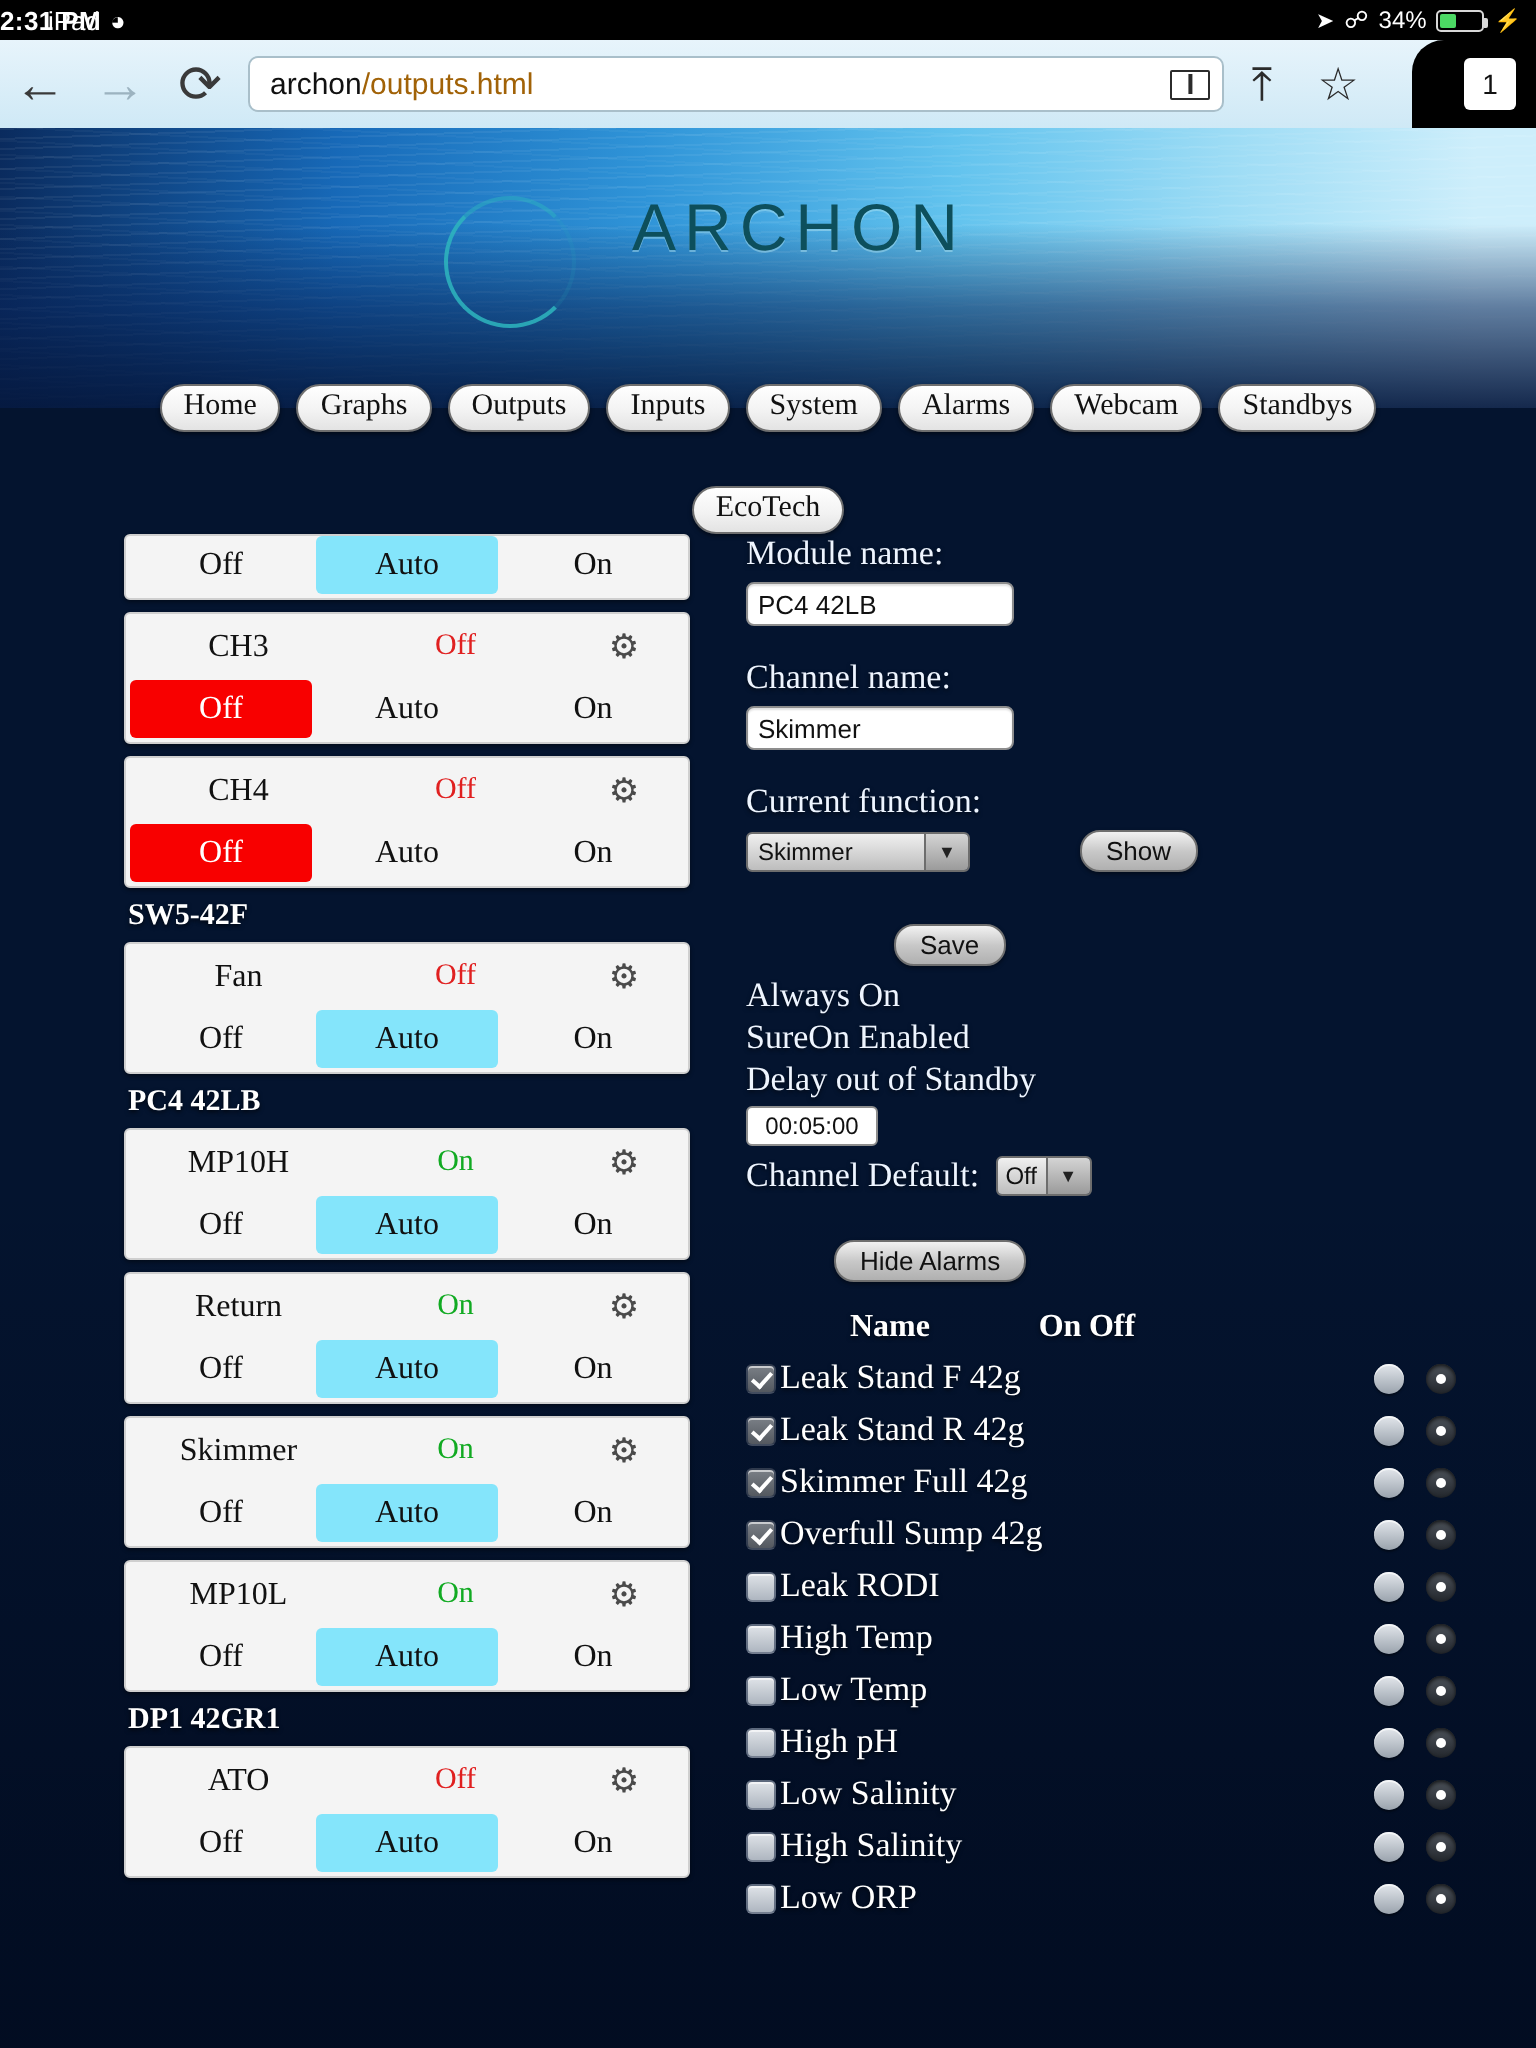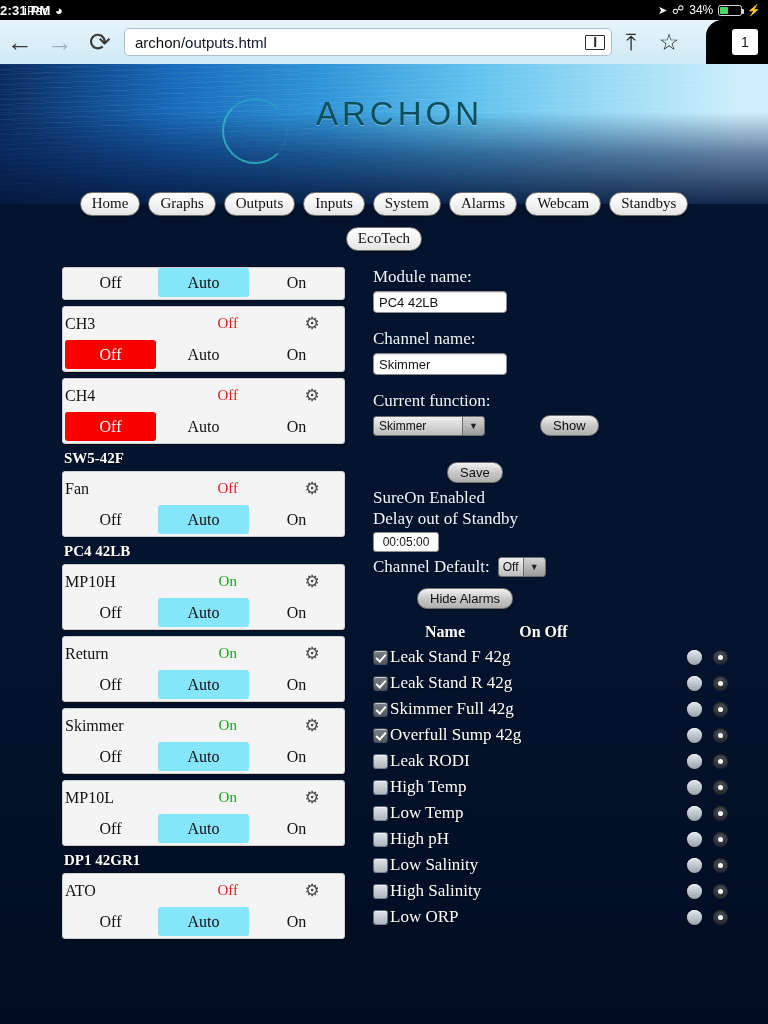--- a/index.html
+++ b/index.html
@@ -51,21 +51,21 @@
     user-select:none;
   }
   .nav-ico.dim { color:#9cb3c0; }
   #url-field {
     flex: 0 0 auto; width: 488px; height: 28px; margin-left: 4px;
     background:#fff; border:1px solid #a9bfca; border-radius:5px;
     display:flex; align-items:center; padding: 0 6px 0 10px;
     font-size: 15px; color:#111; position:relative;
   }
   #url-field .host { color:#111; }
-  #url-field .path { color:#0f172a; }
+  #url-field .path { color:#a16207; }
   .reader-ico {
     margin-left:auto; width:20px; height:15px; border:1.6px solid #2b2b2b;
     border-radius:1px; position:relative;
   }
   .reader-ico::before{
     content:""; position:absolute; left:50%; top:1.5px; bottom:1.5px; width:1.6px;
     background:#2b2b2b; transform:translateX(-50%);
   }
   .chrome-ico { width:38px; text-align:center; color:#2b2b2b; font-size:23px; line-height:1; }
   #tab-count {
@@ -122,21 +122,21 @@
     border-right-color:rgba(46,182,191,.15); border-top-color:rgba(46,182,191,.55);
     opacity:.85;
   }
 
   
   #nav-row, #nav-row2 {
     position:absolute; left:0; width:768px; display:flex; justify-content:center;
     gap:8px; z-index:3;
   }
   #nav-row { top:128px; }
-  #nav-row2 { top:163px; }
+  #nav-row2 { top:179px; }
   .pill {
     background: linear-gradient(#ffffff,#f3f3f3 55%,#e3e3e3);
     border:1px solid #6f6f6f; border-radius:13px;
     padding:2px 11px 3px; font-size:15px; color:#111;
     box-shadow:0 1px 2px rgba(0,0,0,.5);
     white-space:nowrap;
   }
 
   
   #channel-col {
@@ -144,21 +144,21 @@
     z-index:2;
   }
   .chan-card {
     background:#f4f4f4; border:1px solid #cfcfcf; border-radius:3px;
     margin-bottom:6px; overflow:hidden;
     box-shadow:0 1px 2px rgba(0,0,0,.45);
   }
   .chan-top {
     display:flex; align-items:center; height:33px; padding:0 2px;
   }
-  .chan-top .cname { flex:1; font-size:16px; color:#111; }
+  .chan-top .cname { flex:1; text-align:center; font-size:16px; color:#111; }
   .chan-top .cstate { flex:1; text-align:center; font-size:15px; }
   .chan-top .cstate.on  { color:#11aa22; }
   .chan-top .cstate.off { color:#e02020; }
   .chan-top .gear { width:60px; text-align:center; font-size:17px; color:#4a4a4a; line-height:1; }
   .chan-btns { display:flex; height:31px; padding:0 1px 2px; }
   .chan-btns > div {
     flex:1; display:flex; align-items:center; justify-content:center;
     font-size:16px; color:#111; border-radius:3px; margin:0 1px;
   }
   .chan-btns > div.sel-auto { background:#84e5fb; }
@@ -205,21 +205,21 @@
   .info-line {
     color:#eef5ff; font-size:17px; line-height:21px;
     text-shadow:0 1px 2px rgba(0,0,0,.6);
   }
   .dly-in {
     width:66px; height:20px; background:#fff; border:1px solid #8d8d8d;
     border-radius:3px; font-family:"Liberation Sans",sans-serif;
     font-size:12px; color:#111; display:flex; align-items:center;
     justify-content:center; margin:3px 0 5px;
   }
-  .cdef-row { display:flex; align-items:center; gap:8px; margin-bottom:11px; }
+  .cdef-row { display:flex; align-items:center; gap:8px; margin-bottom:22px; }
   .cdef-row .fld-label { margin-bottom:0; }
   .sel-box.small { width:48px; }
   .sel-box.small .val { justify-content:center; padding-left:0; }
 
   
   #alarm-head {
     display:flex; align-items:flex-end; color:#fff; font-weight:bold;
     font-size:16px; margin:14px 0 3px; text-shadow:0 1px 2px rgba(0,0,0,.7);
   }
   #alarm-head .h-name { width:144px; text-align:center; }
@@ -438,20 +438,21 @@
         <span class="val">Skimmer</span>
         <span class="arw">▼</span>
       </div>
       <div class="gbtn">Show</div>
     </div>
 
     <div style="padding-left:30px; margin-bottom:4px;">
       <div class="gbtn">Save</div>
     </div>
 
+    <div class="info-line">Always On</div>
     <div class="info-line">SureOn Enabled</div>
     <div class="info-line">Delay out of Standby</div>
     <div class="dly-in">00:05:00</div>
 
     <div class="cdef-row">
       <span class="fld-label">Channel Default:</span>
       <span class="sel-box small">
         <span class="val">Off</span>
         <span class="arw">▼</span>
       </span>

